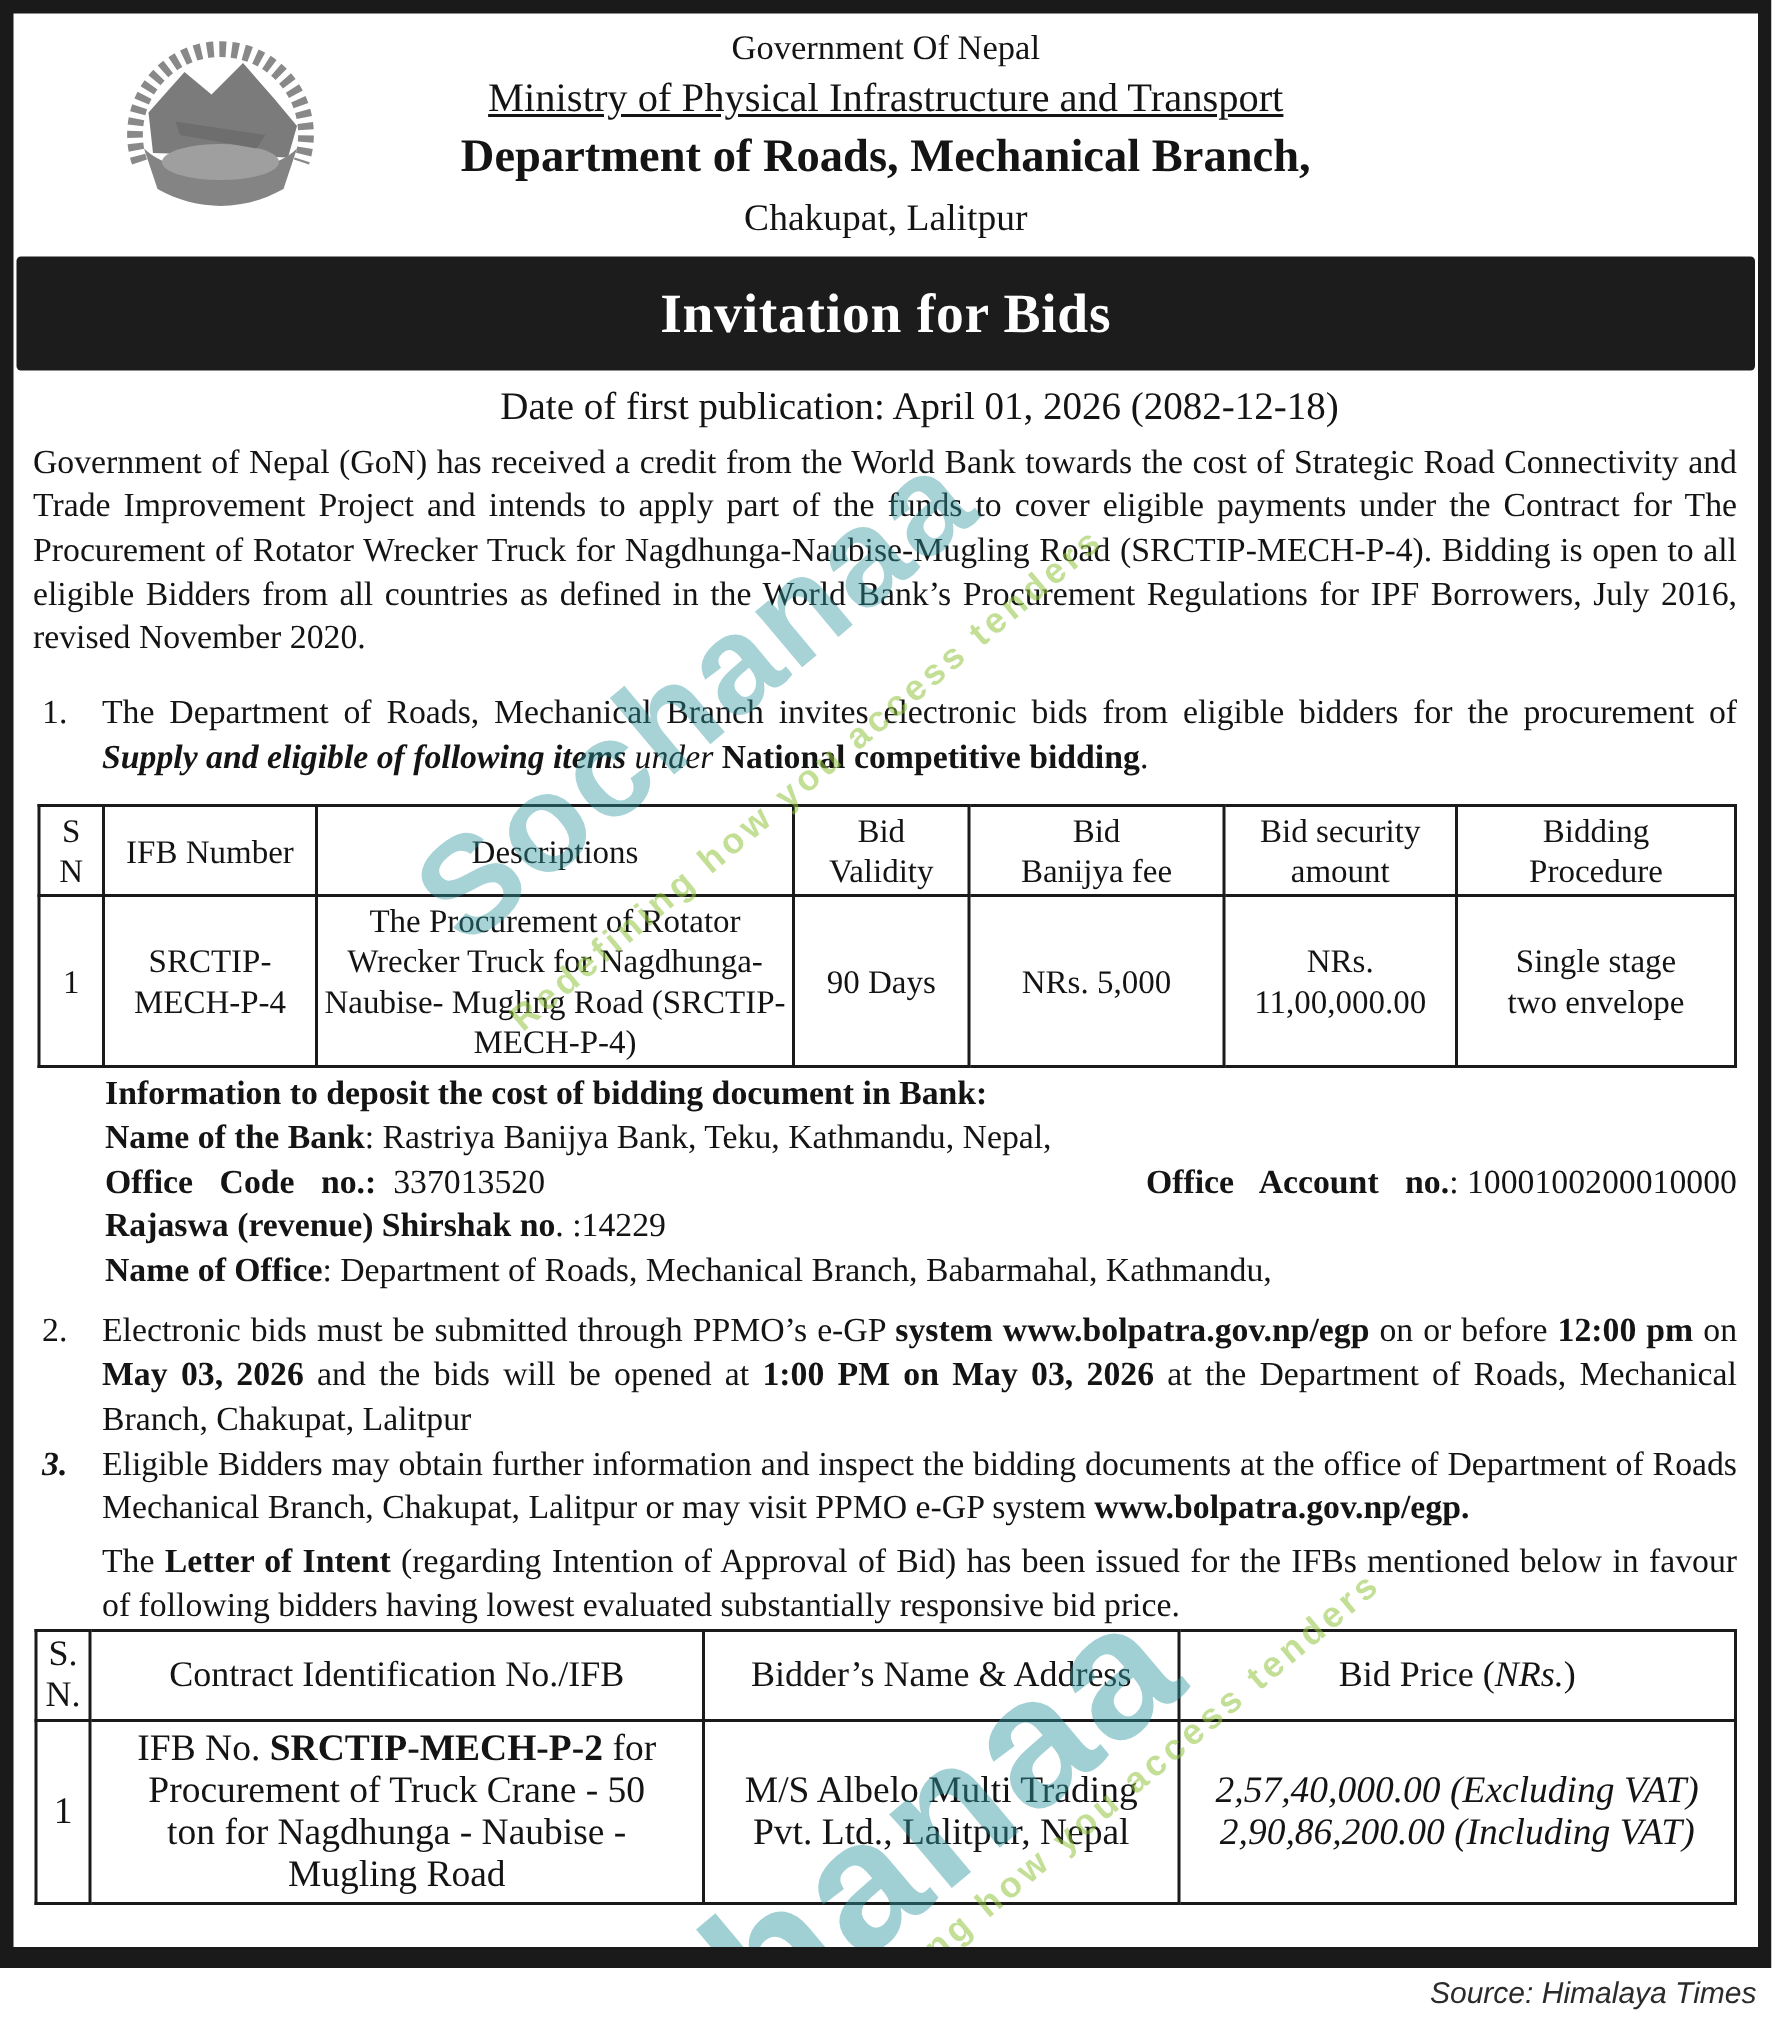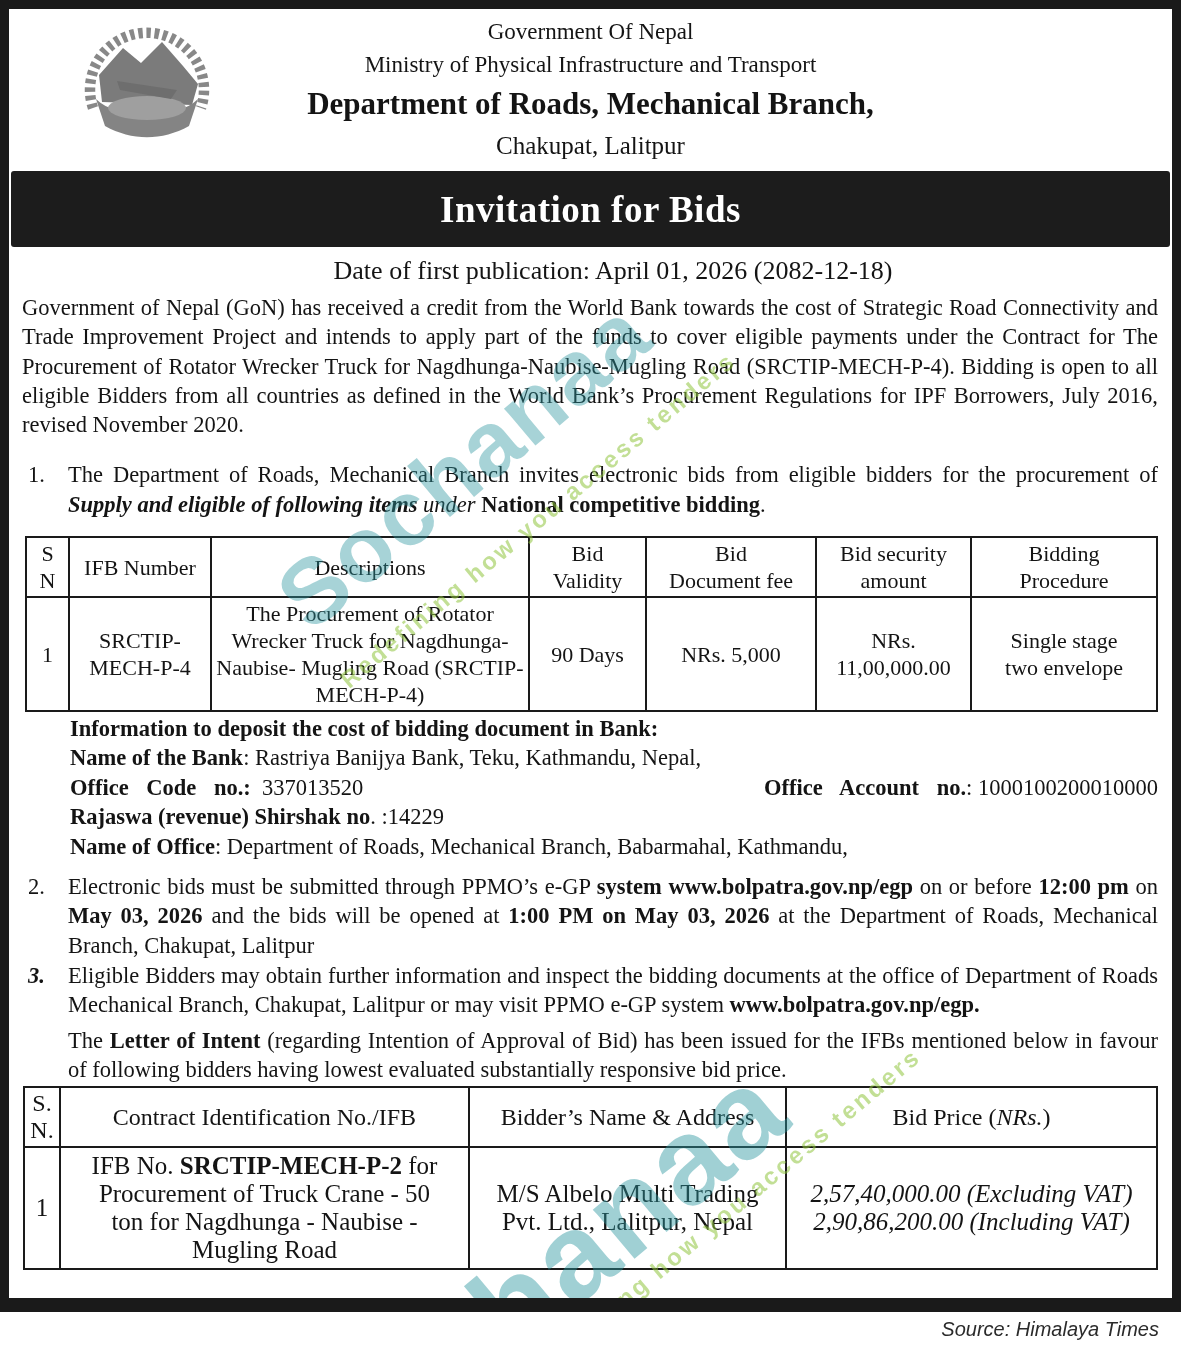--- a/index.html
+++ b/index.html
@@ -8,21 +8,21 @@
     font-family:"Liberation Serif", serif;color:#141414;overflow:hidden;
   }
   .doc{
     position:absolute;left:0;top:0;width:1181px;height:1312px;box-sizing:border-box;
     border:9px solid #1a1a1a;border-bottom-width:14px;background:#fff;overflow:hidden;
   }
   
   .hdr{position:relative;text-align:center;padding-top:10px;}
   .emblem{position:absolute;left:62px;top:6px;width:152px;height:150px;opacity:.82;filter:blur(.5px);}
   .gov{font-size:23px;line-height:26px;}
-  .ministry{font-size:23px;line-height:28px;margin-top:6px;}
+  .ministry{font-size:27px;line-height:28px;margin-top:6px;text-decoration:underline;}
   .dept{font-size:31px;line-height:38px;font-weight:bold;margin-top:6px;}
   .addr{font-size:25px;line-height:30px;margin-top:8px;}
   
   .banner{
     height:76px;margin:10px 2px 0 2px;background:#1c1c1c;border-radius:3px;
     display:flex;align-items:center;justify-content:center;
     color:#fff;font-size:37px;font-weight:bold;letter-spacing:.5px;
   }
   .dateline{text-align:center;font-size:26px;line-height:32px;margin-top:8px;padding-left:45px;}
   
@@ -57,21 +57,21 @@
   .bank{margin:2px 14px 11px 61px;font-size:22.5px;line-height:29.4px;}
   .bank .line{white-space:nowrap;}
   .codeline{display:flex;justify-content:space-between;}
   .spread{word-spacing:12px;}
   
   .notice-h{margin:5px 0 0 26px;font-size:31px;line-height:34px;font-weight:bold;}
   .notice-h span{border-bottom:3px solid #1a1a1a;padding-bottom:1px;}
   .notice-p{margin:6px 14px 0 59px;font-size:22.5px;line-height:29.3px;text-align:justify;}
   
   .source{
-    position:absolute;right:22px;bottom:6px;font-family:"Liberation Sans", sans-serif;
+    position:absolute;right:10px;bottom:6px;font-family:"Liberation Sans", sans-serif;
     font-style:italic;font-size:20px;color:#2b2b2b;
   }
   
   .wm{position:absolute;pointer-events:none;white-space:nowrap;z-index:6;
       font-family:"Liberation Sans", sans-serif;font-weight:bold;transform-origin:0 50%;}
   .wm-brand1{left:282px;top:548px;font-size:92px;transform:rotate(-40deg);
              color:rgba(45,150,160,0.42);letter-spacing:2px;}
   .wm-brand2{left:300px;top:1398px;font-size:122px;transform:rotate(-40deg);
              color:rgba(45,150,160,0.45);letter-spacing:3px;}
   .wm-tag1{left:335px;top:660px;font-size:24px;transform:rotate(-40deg);
@@ -151,21 +151,21 @@
             <div>N</div>
           </th>
       <th>IFB Number</th>
       <th>Descriptions</th>
       <th>
             <div>Bid</div>
             <div>Validity</div>
           </th>
       <th>
             <div>Bid</div>
-            <div>Document fee</div>
+            <div>Banijya fee</div>
           </th>
       <th>
             <div>Bid security</div>
             <div>amount</div>
           </th>
       <th>
             <div>Bidding</div>
             <div>Procedure</div>
           </th>
     </tr>

